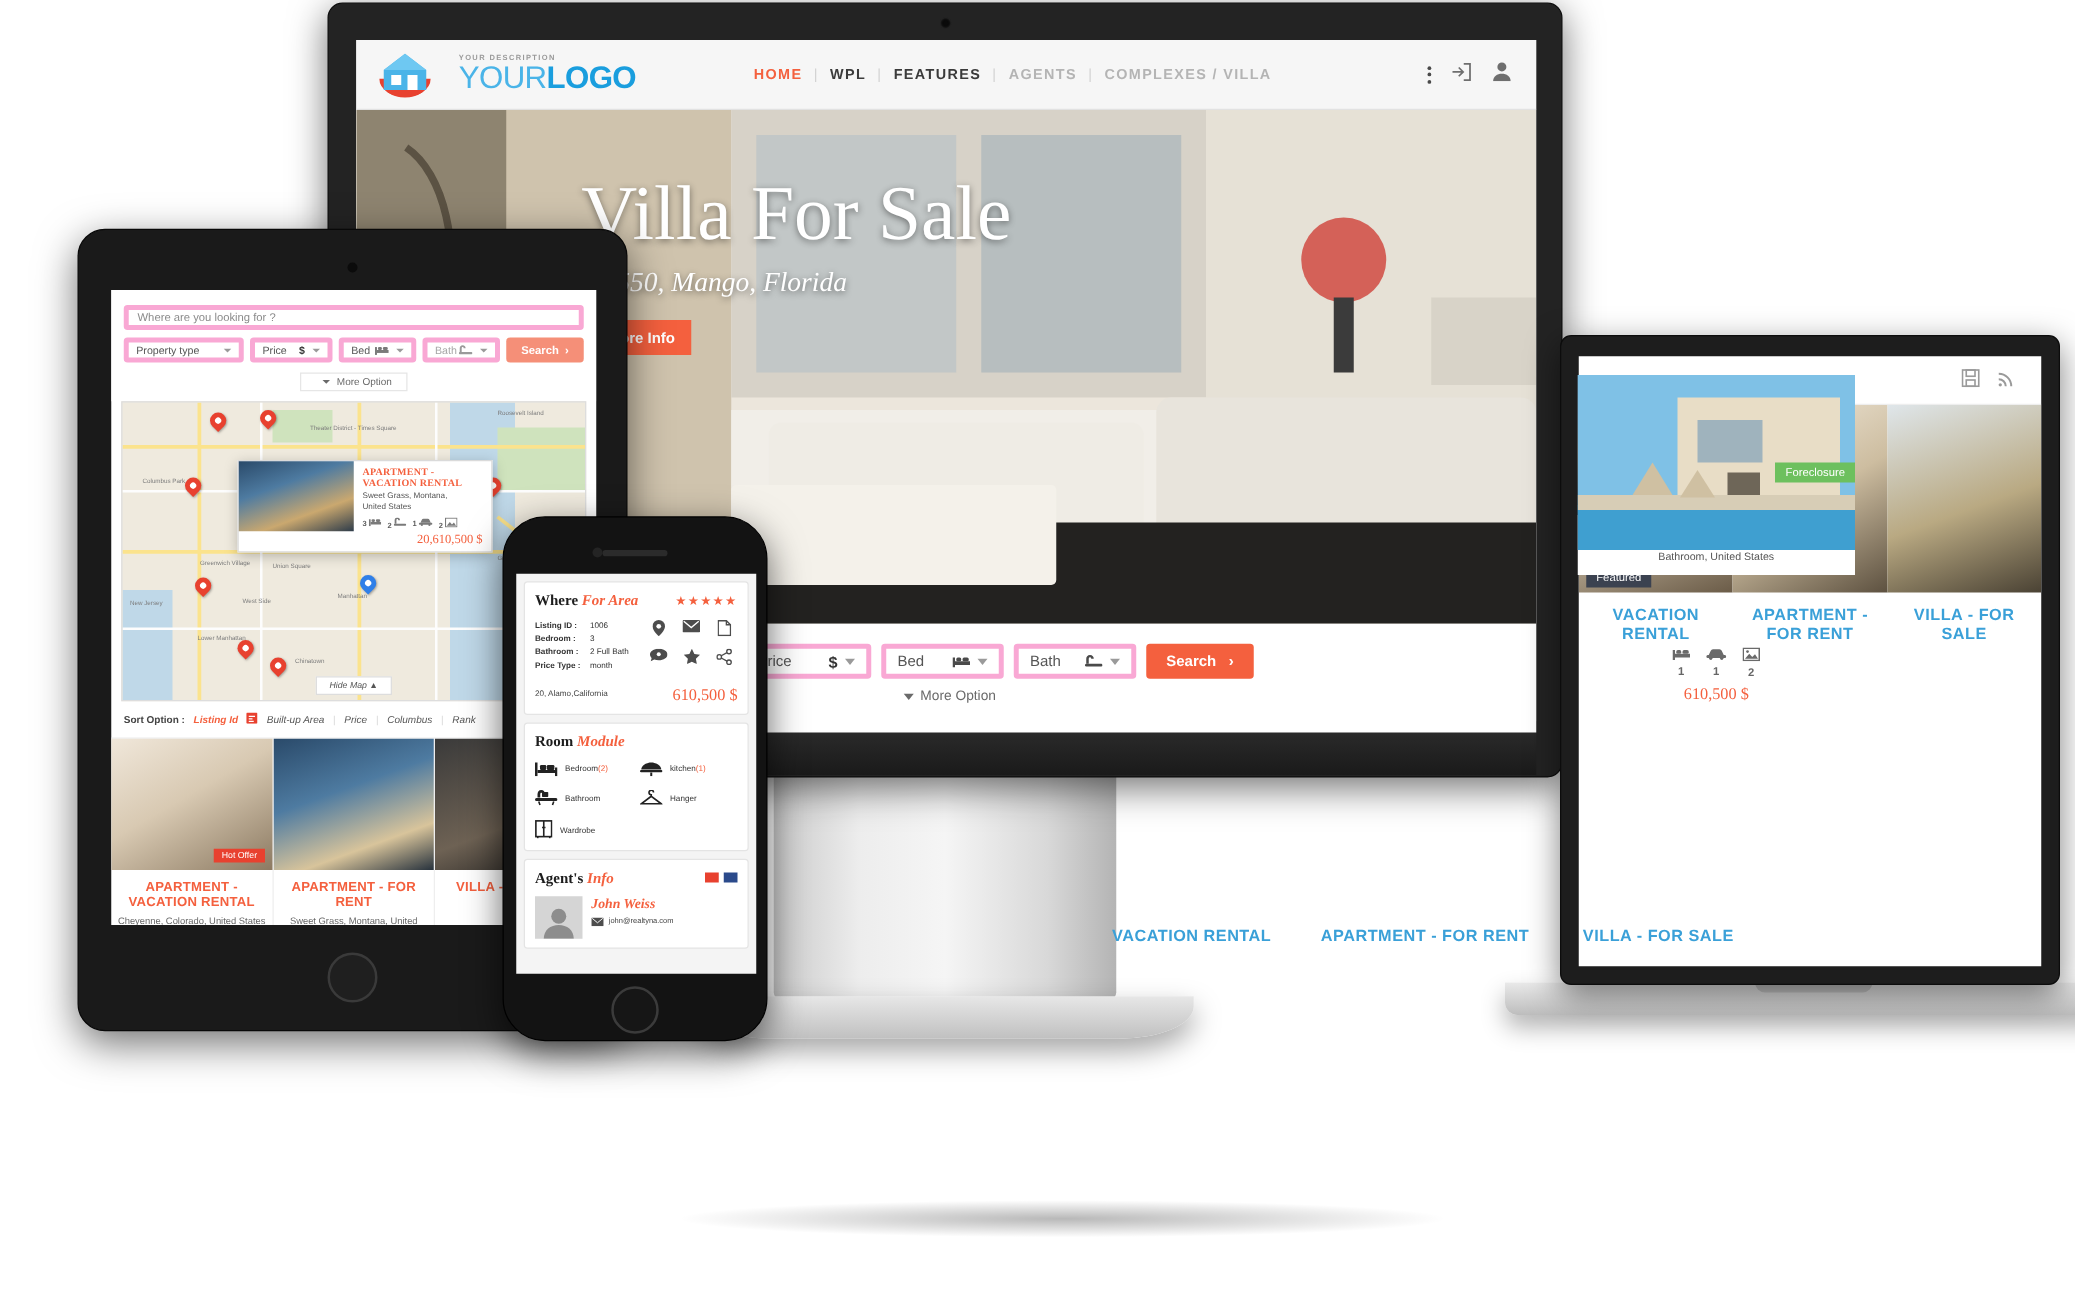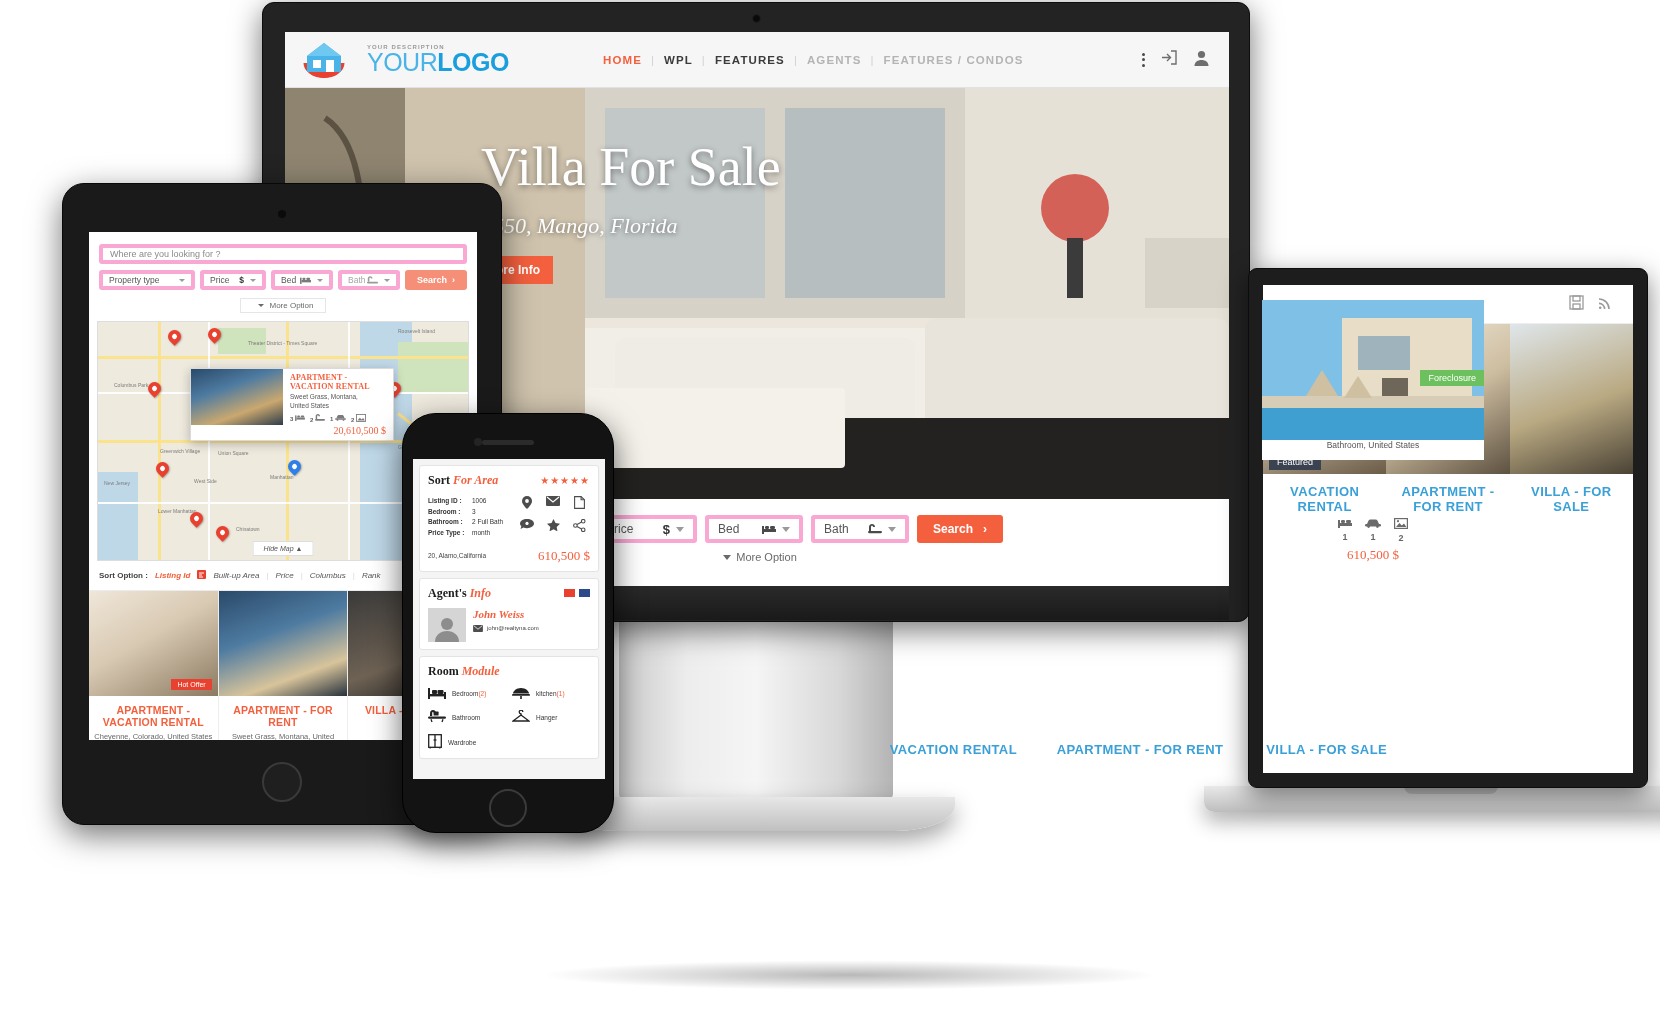--- a/index.html
+++ b/index.html
@@ -261,21 +261,21 @@
 
         <nav class="nav">
           <a class="active">HOME</a>
           <span class="sep">|</span>
           <a>WPL</a>
           <span class="sep">|</span>
           <a>FEATURES</a>
           <span class="sep">|</span>
           <a class="dim">AGENTS</a>
           <span class="sep">|</span>
-          <a class="dim">FEATURES / CONDOS</a>
+          <a class="dim">COMPLEXES / VILLA</a>
         </nav>
 
         <div class="hdr-icons">
           <span class="kebab">
               <i></i>
               <i></i>
               <i></i>
             </span>
           <span>
             <svg width="17" height="15" viewBox="0 0 17 15" fill="none" stroke="#6e6e6e" stroke-width="1.4">
@@ -306,21 +306,21 @@
             <circle cx="790" cy="120" r="34" fill="#d04a42" opacity=".85"></circle>
             <rect x="782" y="150" width="16" height="60" fill="#3b3b3b"></rect>
             <rect x="860" y="150" width="84" height="70" fill="#d8d3c8"></rect>
             <rect x="300" y="240" width="644" height="171" fill="#f1eee8"></rect>
             <rect x="330" y="250" width="300" height="120" rx="10" fill="#efece5"></rect>
             <rect x="640" y="230" width="304" height="150" rx="12" fill="#e8e4dc"></rect>
             <rect x="0" y="330" width="944" height="81" fill="#232220"></rect>
             <rect x="300" y="300" width="260" height="80" rx="4" fill="#f4f1ea"></rect>
           </svg>
         </div>
-        <div class="hero-title" style="position:absolute;left:196px;top:48px;font-size:54px;text-align:right;">Villa For Sale</div>
+        <div class="hero-title" style="position:absolute;left:180px;top:48px;font-size:62px;text-align:right;">Villa For Sale</div>
         <div class="hero-sub" style="position:absolute;left:186px;top:125px;font-size:22px;">33550, Mango, Florida</div>
         <a class="hero-btn" style="position:absolute;left:188px;top:168px;">More Info</a>
       </div>
 
       <div class="searchbar" style="padding:16px 22px 14px;">
         <div class="s-row">
           <div class="s-field" style="width:150px;height:28px;padding:0 9px;">
             <span class="ph">Where are you looking for ?</span>
           </div>
           <div class="s-field" style="width:120px;height:28px;padding:0 9px;">
@@ -666,21 +666,21 @@
   <div id="phone-device" class="bezel">
     <div id="phone-speaker"></div>
     <div id="phone-cam"></div>
     <div id="phone-home"></div>
 
     <div id="phone-screen" class="screen">
 
       <div class="ph-pane">
         <div style="display:flex;align-items:center;justify-content:space-between;">
           <div class="ph-h">
-            <span>Sort</span> <em>For Area</em>
+            <span>Where</span> <em>For Area</em>
           </div>
           <div class="stars">★★★★★</div>
         </div>
 
         <div style="display:flex;justify-content:space-between;margin-top:8px;">
           <div>
             <div class="spec">
                 <b>Listing ID :</b>
                 <span>1006</span>
               </div>
@@ -738,50 +738,20 @@
           </div>
         </div>
 
         <div style="display:flex;align-items:center;justify-content:space-between;margin-top:9px;">
           <div class="ph-addr">20, Alamo,California</div>
           <div class="ph-price">610,500 $</div>
         </div>
       </div>
 
       <div class="ph-pane">
-        <div style="display:flex;align-items:center;justify-content:space-between;">
-          <div class="ph-h">
-            <span>Agent's</span> <em>Info</em>
-          </div>
-          <div class="flagrow">
-            <span class="flag"></span>
-            <span class="flag uk"></span>
-          </div>
-        </div>
-        <div class="agent-row">
-          <div class="agent-av">
-            <svg width="26" height="26" viewBox="0 0 26 26" fill="#8d8d8d">
-                <circle cx="13" cy="8" r="6"></circle>
-                <path d="M1 26c0-7 5.4-11 12-11s12 4 12 11z"></path>
-              </svg>
-          </div>
-          <div>
-            <div class="agent-name">John Weiss</div>
-            <div class="agent-mail">
-              <svg width="10" height="7" viewBox="0 0 14 10" fill="#4d4d4d">
-                  <rect width="14" height="10" rx="1"></rect>
-                  <path d="M1 1l6 5 6-5" stroke="#fff" stroke-width="1.1" fill="none"></path>
-                </svg>
-              <span>john@realtyna.com</span>
-            </div>
-          </div>
-        </div>
-      </div>
-
-      <div class="ph-pane">
         <div class="ph-h">
           <span>Room</span> <em>Module</em>
         </div>
         <div class="rm-grid">
           <div class="rm-item">
             <span class="ic">
               <svg width="18" height="12" viewBox="0 0 18 12" fill="#222">
                   <rect x="0" y="1" width="2" height="11"></rect>
                   <rect x="16" y="5" width="2" height="7"></rect>
                   <rect x="2" y="7" width="15" height="2.4"></rect>
@@ -825,16 +795,46 @@
             <span class="ic">
               <svg width="14" height="15" viewBox="0 0 14 15" fill="none" stroke="#222" stroke-width="1.3">
                   <rect x=".7" y=".7" width="12.6" height="12.6"></rect>
                   <path d="M7 .7v12.6M5.6 6h.7M7.7 6h.7M2.2 13.3v1.2M11.8 13.3v1.2"></path>
                 </svg>
             </span>
             <span>Wardrobe</span>
           </div>
         </div>
       </div>
+
+      <div class="ph-pane">
+        <div style="display:flex;align-items:center;justify-content:space-between;">
+          <div class="ph-h">
+            <span>Agent's</span> <em>Info</em>
+          </div>
+          <div class="flagrow">
+            <span class="flag"></span>
+            <span class="flag uk"></span>
+          </div>
+        </div>
+        <div class="agent-row">
+          <div class="agent-av">
+            <svg width="26" height="26" viewBox="0 0 26 26" fill="#8d8d8d">
+                <circle cx="13" cy="8" r="6"></circle>
+                <path d="M1 26c0-7 5.4-11 12-11s12 4 12 11z"></path>
+              </svg>
+          </div>
+          <div>
+            <div class="agent-name">John Weiss</div>
+            <div class="agent-mail">
+              <svg width="10" height="7" viewBox="0 0 14 10" fill="#4d4d4d">
+                  <rect width="14" height="10" rx="1"></rect>
+                  <path d="M1 1l6 5 6-5" stroke="#fff" stroke-width="1.1" fill="none"></path>
+                </svg>
+              <span>john@realtyna.com</span>
+            </div>
+          </div>
+        </div>
+      </div>
     </div>
   </div>
 
 </div>
 
 </body></html>

